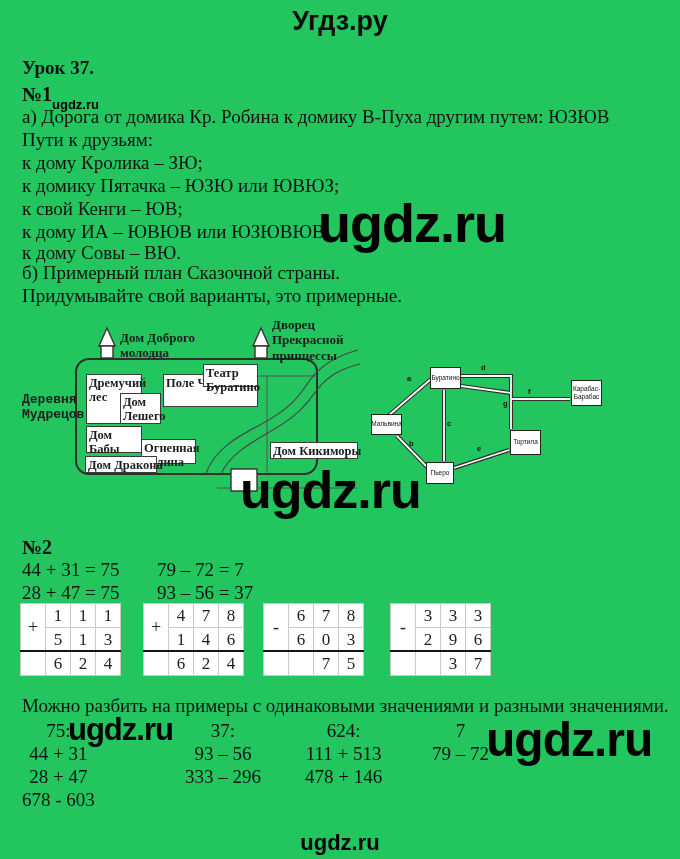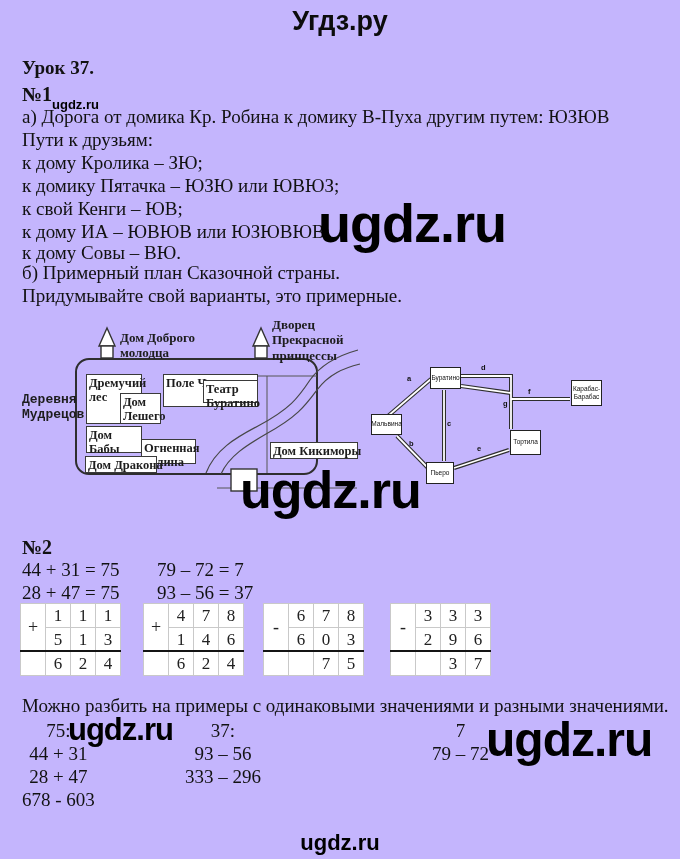--- a/index.html
+++ b/index.html
@@ -1,16 +1,16 @@
 <!DOCTYPE html>
 <html><head>
 <meta charset="utf-8">
 <style>
   html,body{margin:0;padding:0;background:#fff;}
-  .page{position:relative;width:680px;height:859px;background:#c4b5fd;overflow:hidden;
+  .page{position:relative;width:680px;height:859px;background:#22c55e;overflow:hidden;
         font-family:"Liberation Serif",serif;}
   .abs{position:absolute;}
   .body-line{font:19px "Liberation Serif",serif;color:#121212;white-space:nowrap;}
   .b{font-weight:bold;}
   .site-head{font:bold 27px "Liberation Sans",sans-serif;color:#0c0c0c;width:100%;text-align:center;}
   .wm{font-family:"Liberation Sans",sans-serif;font-weight:bold;color:#000;white-space:nowrap;letter-spacing:-1px;}
   .maplbl{font:bold 13px/1.18 "Liberation Serif",serif;color:#1d1d1d;}
   .mbox{position:absolute;background:#fff;border:1.5px solid #3a3a3a;box-sizing:border-box;
         font:bold 12.5px/1.12 "Liberation Serif",serif;color:#1d1d1d;padding:1px 2px;z-index:3;}
   .gnode{position:absolute;background:#fff;border:1.5px solid #222;box-sizing:border-box;z-index:3;
@@ -97,21 +97,21 @@
     </g>
   </svg>
 
   <div class="abs maplbl" style="left:22px;top:392px;width:64px;z-index:3;font-family:Liberation Mono, monospace;">Деревня Мудрецов</div>
   <div class="abs maplbl" style="left:120px;top:330px;width:80px;z-index:3;">Дом Доброго молодца</div>
   <div class="abs maplbl" style="left:272px;top:317px;width:70px;z-index:3;">Дворец Прекрасной принцессы</div>
 
   <div class="mbox" style="left:86px;top:374px;width:56px;height:50px;">Дремучий лес</div>
   <div class="mbox" style="left:120px;top:393px;width:41px;height:31px;">Дом Лешего</div>
   <div class="mbox" style="left:163px;top:374px;width:95px;height:33px;">Поле Чудес</div>
-  <div class="mbox" style="left:203px;top:380px;width:55px;height:23px;">Театр Буратино</div>
+  <div class="mbox" style="left:203px;top:364px;width:55px;height:23px;">Театр Буратино</div>
   <div class="mbox" style="left:86px;top:426px;width:56px;height:27px;">Дом Бабы Яги</div>
   <div class="mbox" style="left:141px;top:439px;width:55px;height:25px;">Огненная долина</div>
   <div class="mbox" style="left:85px;top:456px;width:72px;height:17px;white-space:nowrap;">Дом Дракона</div>
   <div class="mbox" style="left:270px;top:442px;width:88px;height:17px;white-space:nowrap;">Дом Кикиморы</div>
 
   <div class="abs wm z4" style="left:240px;top:460px;font-size:52px;">ugdz.ru</div>
 
   <div class="gnode" style="left:430px;top:367px;width:31px;height:22px;">Буратино</div>
   <div class="gnode" style="left:371px;top:414px;width:31px;height:21px;">Мальвина</div>
   <div class="gnode" style="left:426px;top:462px;width:28px;height:22px;">Пьеро</div>
@@ -198,20 +198,25 @@
     <div>75:</div>
     <div>44 + 31</div>
     <div>28 + 47</div>
     <div>678 - 603</div>
   </div>
   <div class="abs grp" style="left:185px;top:719px;">
     <div>37:</div>
     <div>93 – 56</div>
     <div>333 – 296</div>
   </div>
+  <div class="abs grp" style="left:305px;top:719px;">
+    <div>624:</div>
+    <div>111 + 513</div>
+    <div>478 + 146</div>
+  </div>
   <div class="abs grp" style="left:432px;top:719px;">
     <div>7</div>
     <div>79 – 72</div>
   </div>
 
   <div class="abs wm z4" style="left:68px;top:712px;font-size:31px;">ugdz.ru</div>
   <div class="abs wm z4" style="left:486px;top:712px;font-size:48px;">ugdz.ru</div>
 
   <div class="abs footer-wm" style="top:830px;left:0;">ugdz.ru</div>
 

